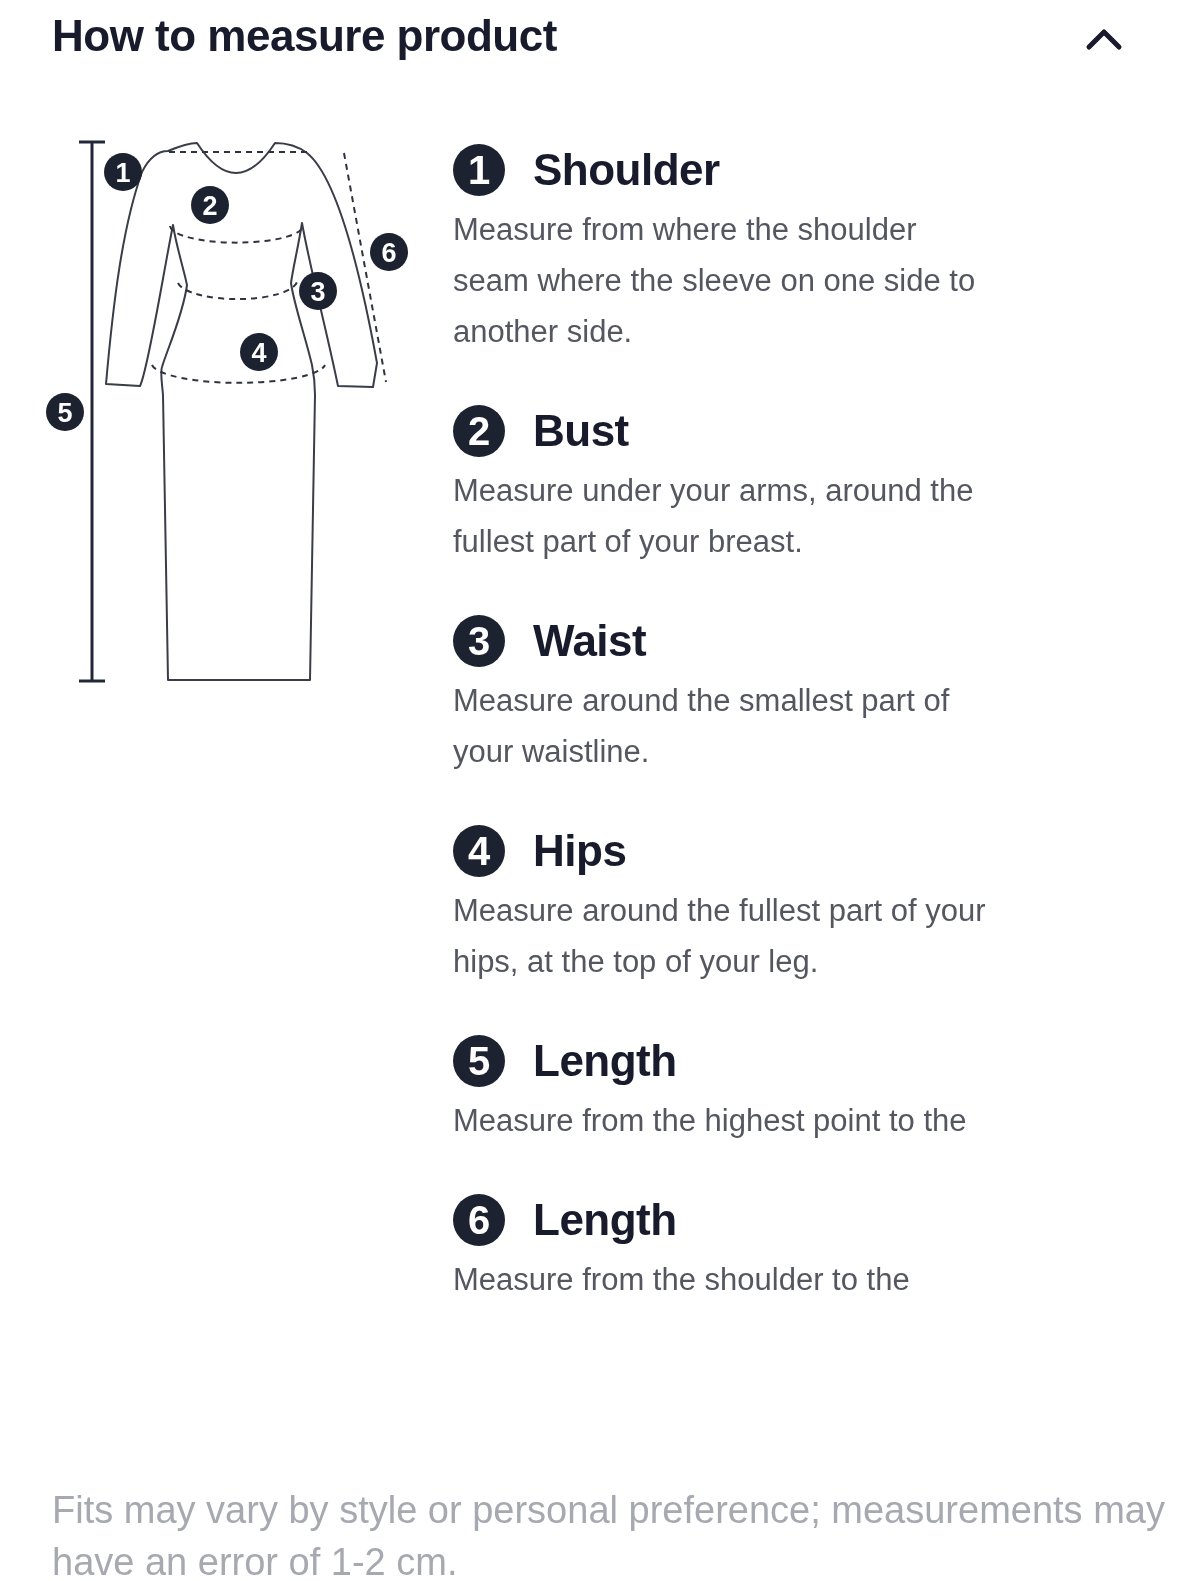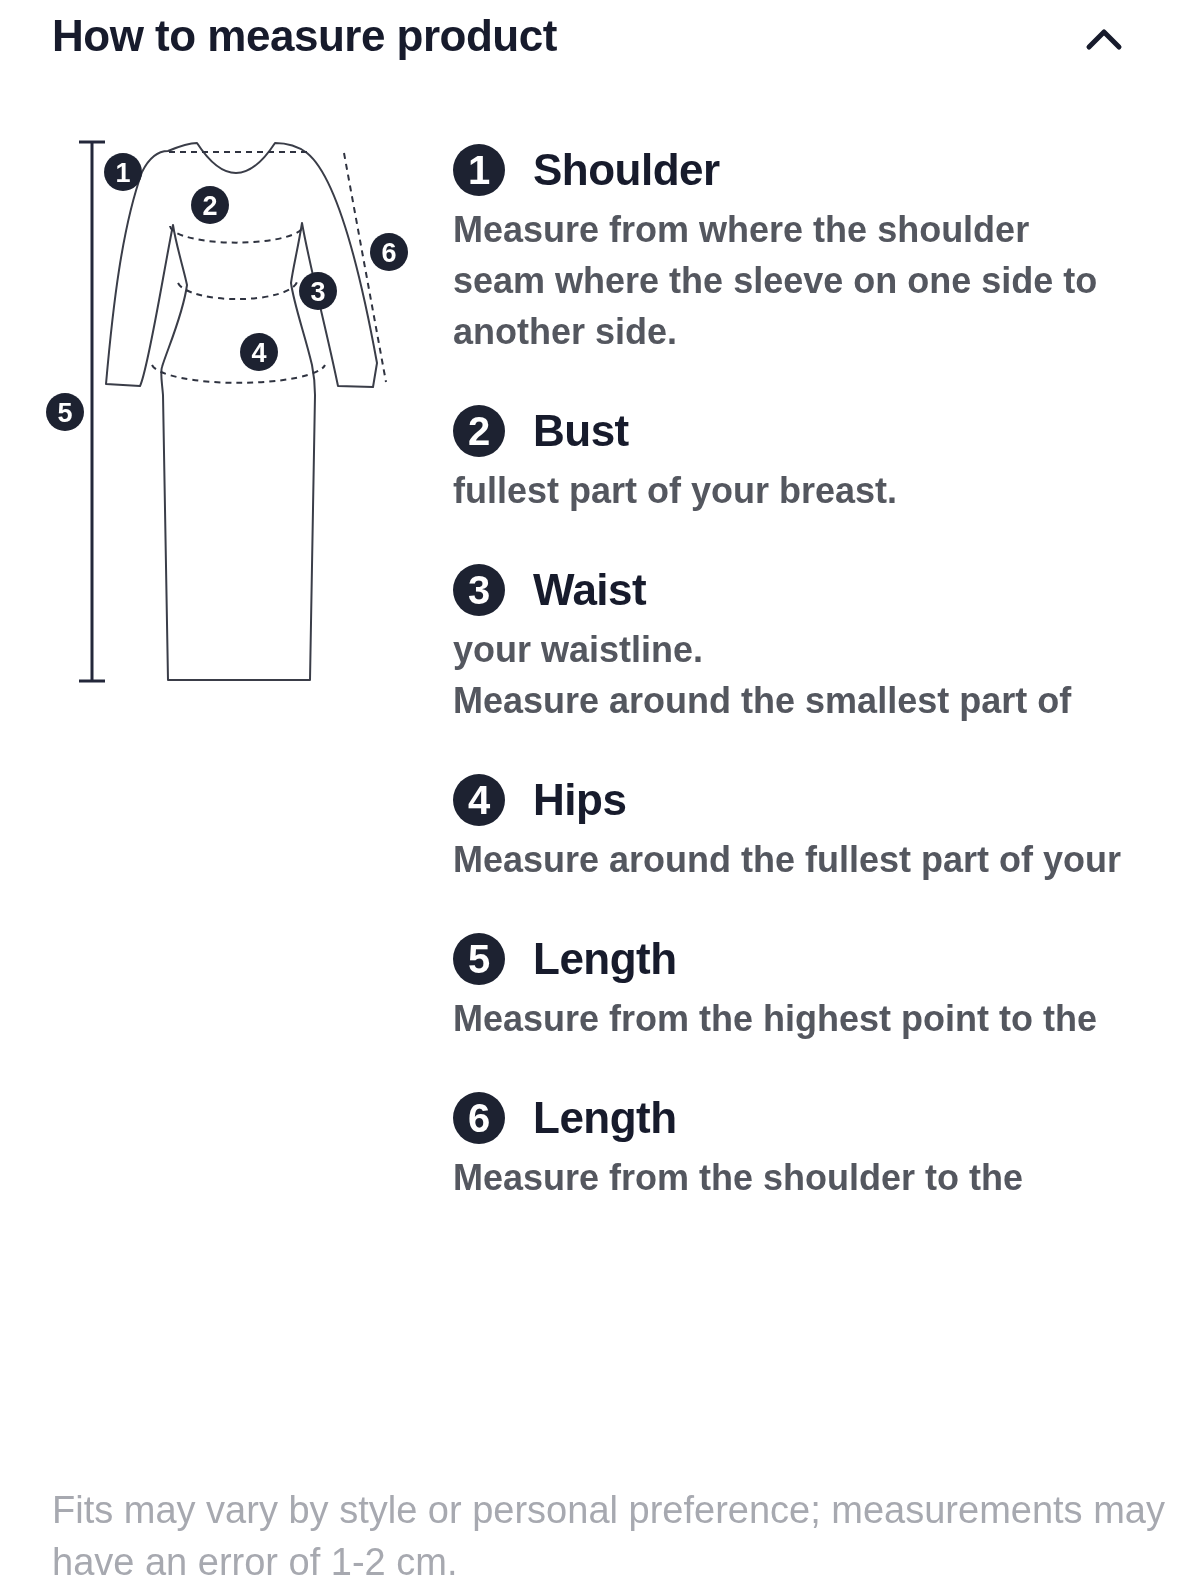--- a/index.html
+++ b/index.html
@@ -15,21 +15,21 @@
   
   .diagram{position:absolute;left:0;top:120px;width:470px;height:600px;}
 
   
   .items{position:absolute;left:453px;top:144px;width:700px;}
   .item{margin:0 0 48px 0;}
   .item-title-row{display:flex;align-items:center;gap:24px;height:52px;margin-bottom:8px;}
   .badge{width:52px;height:52px;border-radius:50%;background:#1d2231;color:#ffffff;
     display:flex;align-items:center;justify-content:center;font-size:40px;font-weight:700;flex:0 0 auto;}
   .item-title{margin:4px;font-size:44px;line-height:52px;font-weight:700;color:#171b2c;letter-spacing:-0.5px;}
-  .desc{margin:0;font-size:36px;line-height:51px;color:#54575f;font-weight:700;}
+  .desc{margin:0;font-size:31px;line-height:51px;color:#54575f;font-weight:400;}
   .desc .line{display:block;white-space:nowrap;}
 
   
   .footer{position:absolute;left:52px;top:1484px;width:1110px;font-size:38px;line-height:52px;color:#a7a9b0;}
   .footer .line{display:block;white-space:nowrap;}
 </style>
 </head>
 <body>
 
 <div class="page">
@@ -122,46 +122,48 @@
     </div>
 
     <div class="item">
       <div class="item-title-row">
         <span class="badge">
             <span>2</span>
           </span>
         <h3 class="item-title">Bust</h3>
       </div>
       <p class="desc">
+        <span class="line">Measure under your arms, around the</span>
         <span class="line">fullest part of your breast.</span>
       </p>
     </div>
 
     <div class="item">
       <div class="item-title-row">
         <span class="badge">
             <span>3</span>
           </span>
         <h3 class="item-title">Waist</h3>
       </div>
       <p class="desc">
+        <span class="line">Measure around the smallest part of</span>
         <span class="line">your waistline.</span>
-        <span class="line">Measure around the smallest part of</span>
       </p>
     </div>
 
     <div class="item">
       <div class="item-title-row">
         <span class="badge">
             <span>4</span>
           </span>
         <h3 class="item-title">Hips</h3>
       </div>
       <p class="desc">
         <span class="line">Measure around the fullest part of your</span>
+        <span class="line">hips, at the top of your leg.</span>
       </p>
     </div>
 
     <div class="item">
       <div class="item-title-row">
         <span class="badge">
             <span>5</span>
           </span>
         <h3 class="item-title">Length</h3>
       </div>

